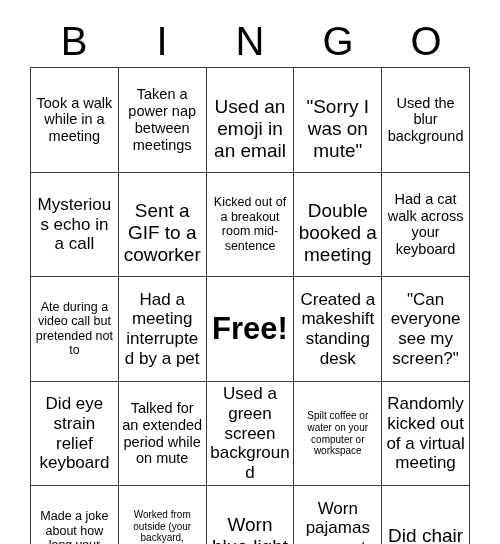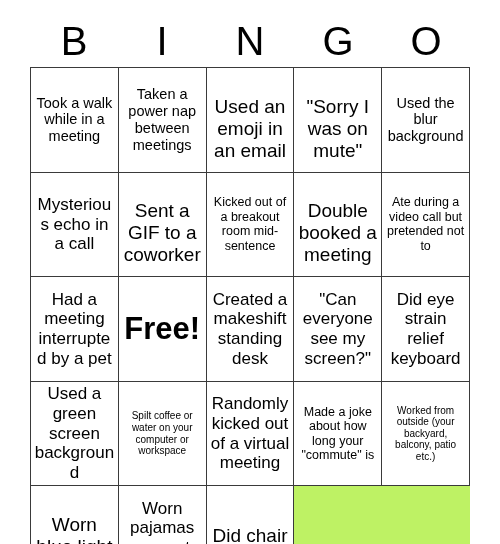--- a/index.html
+++ b/index.html
@@ -120,37 +120,43 @@
       </div>
       <div class="cell fs-xl">
         <span class="cell-text">Sent a GIF to a coworker</span>
       </div>
       <div class="cell fs-sm">
         <span class="cell-text">Kicked out of a breakout room mid-sentence</span>
       </div>
       <div class="cell fs-xl">
         <span class="cell-text">Double booked a meeting</span>
       </div>
+      <div class="cell fs-md">
+        <span class="cell-text">Had a cat walk across your keyboard</span>
+      </div>
       <div class="cell fs-sm">
         <span class="cell-text">Ate during a video call but pretended not to</span>
       </div>
       <div class="cell fs-lg">
         <span class="cell-text">Had a meeting interrupted by a pet</span>
       </div>
       <div class="cell fs-xxl">
         <span class="cell-text">Free!</span>
       </div>
       <div class="cell fs-lg">
         <span class="cell-text">Created a makeshift standing desk</span>
       </div>
       <div class="cell fs-lg">
         <span class="cell-text">"Can everyone see my screen?"</span>
       </div>
       <div class="cell fs-lg">
         <span class="cell-text">Did eye strain relief keyboard</span>
+      </div>
+      <div class="cell fs-md">
+        <span class="cell-text">Talked for an extended period while on mute</span>
       </div>
       <div class="cell fs-lg">
         <span class="cell-text">Used a green screen background</span>
       </div>
       <div class="cell fs-xs">
         <span class="cell-text">Spilt coffee or water on your computer or workspace</span>
       </div>
       <div class="cell fs-lg">
         <span class="cell-text">Randomly kicked out of a virtual meeting</span>
       </div>

